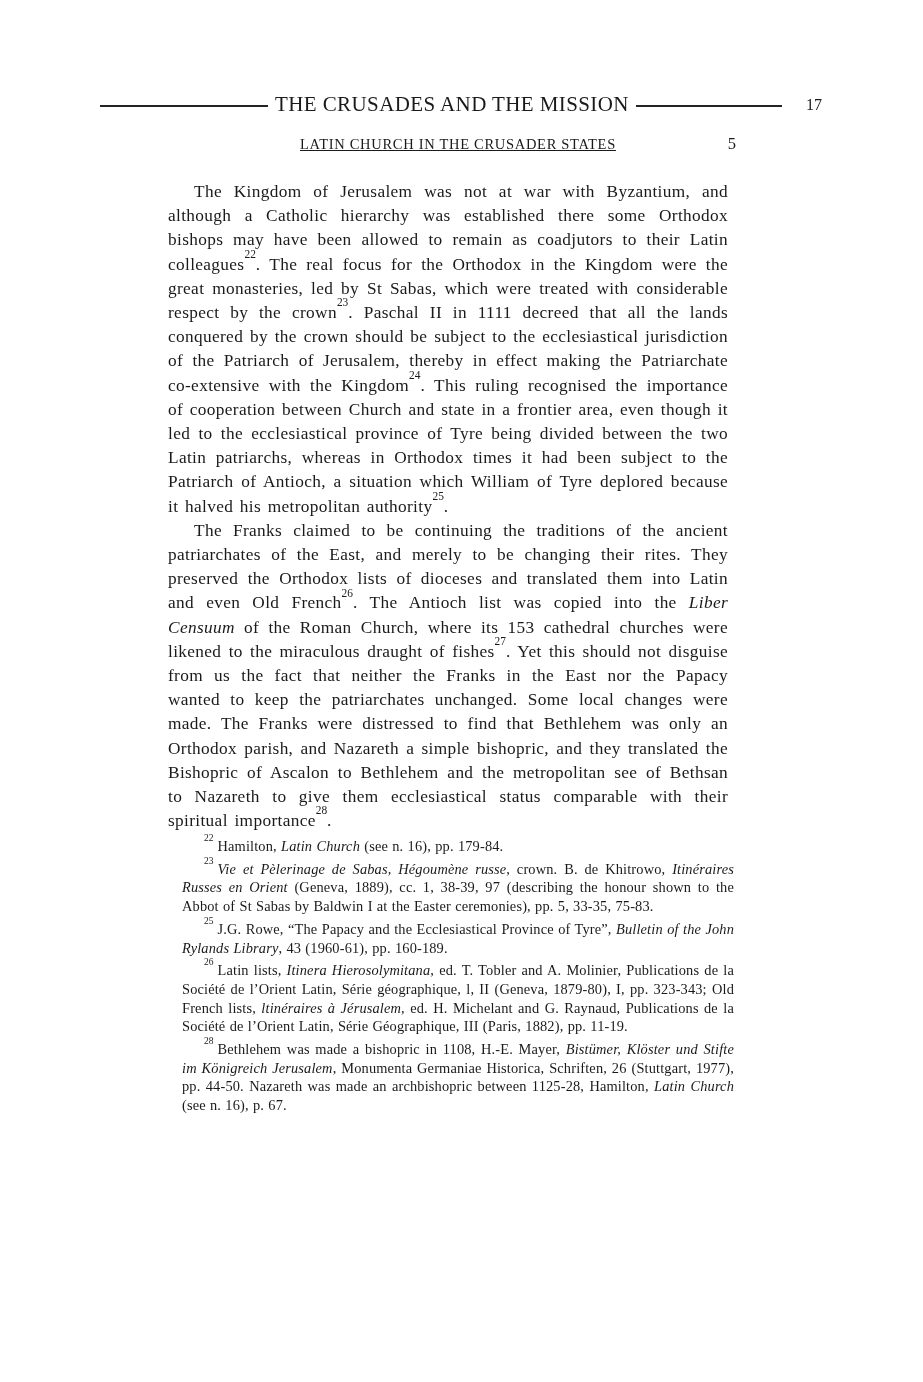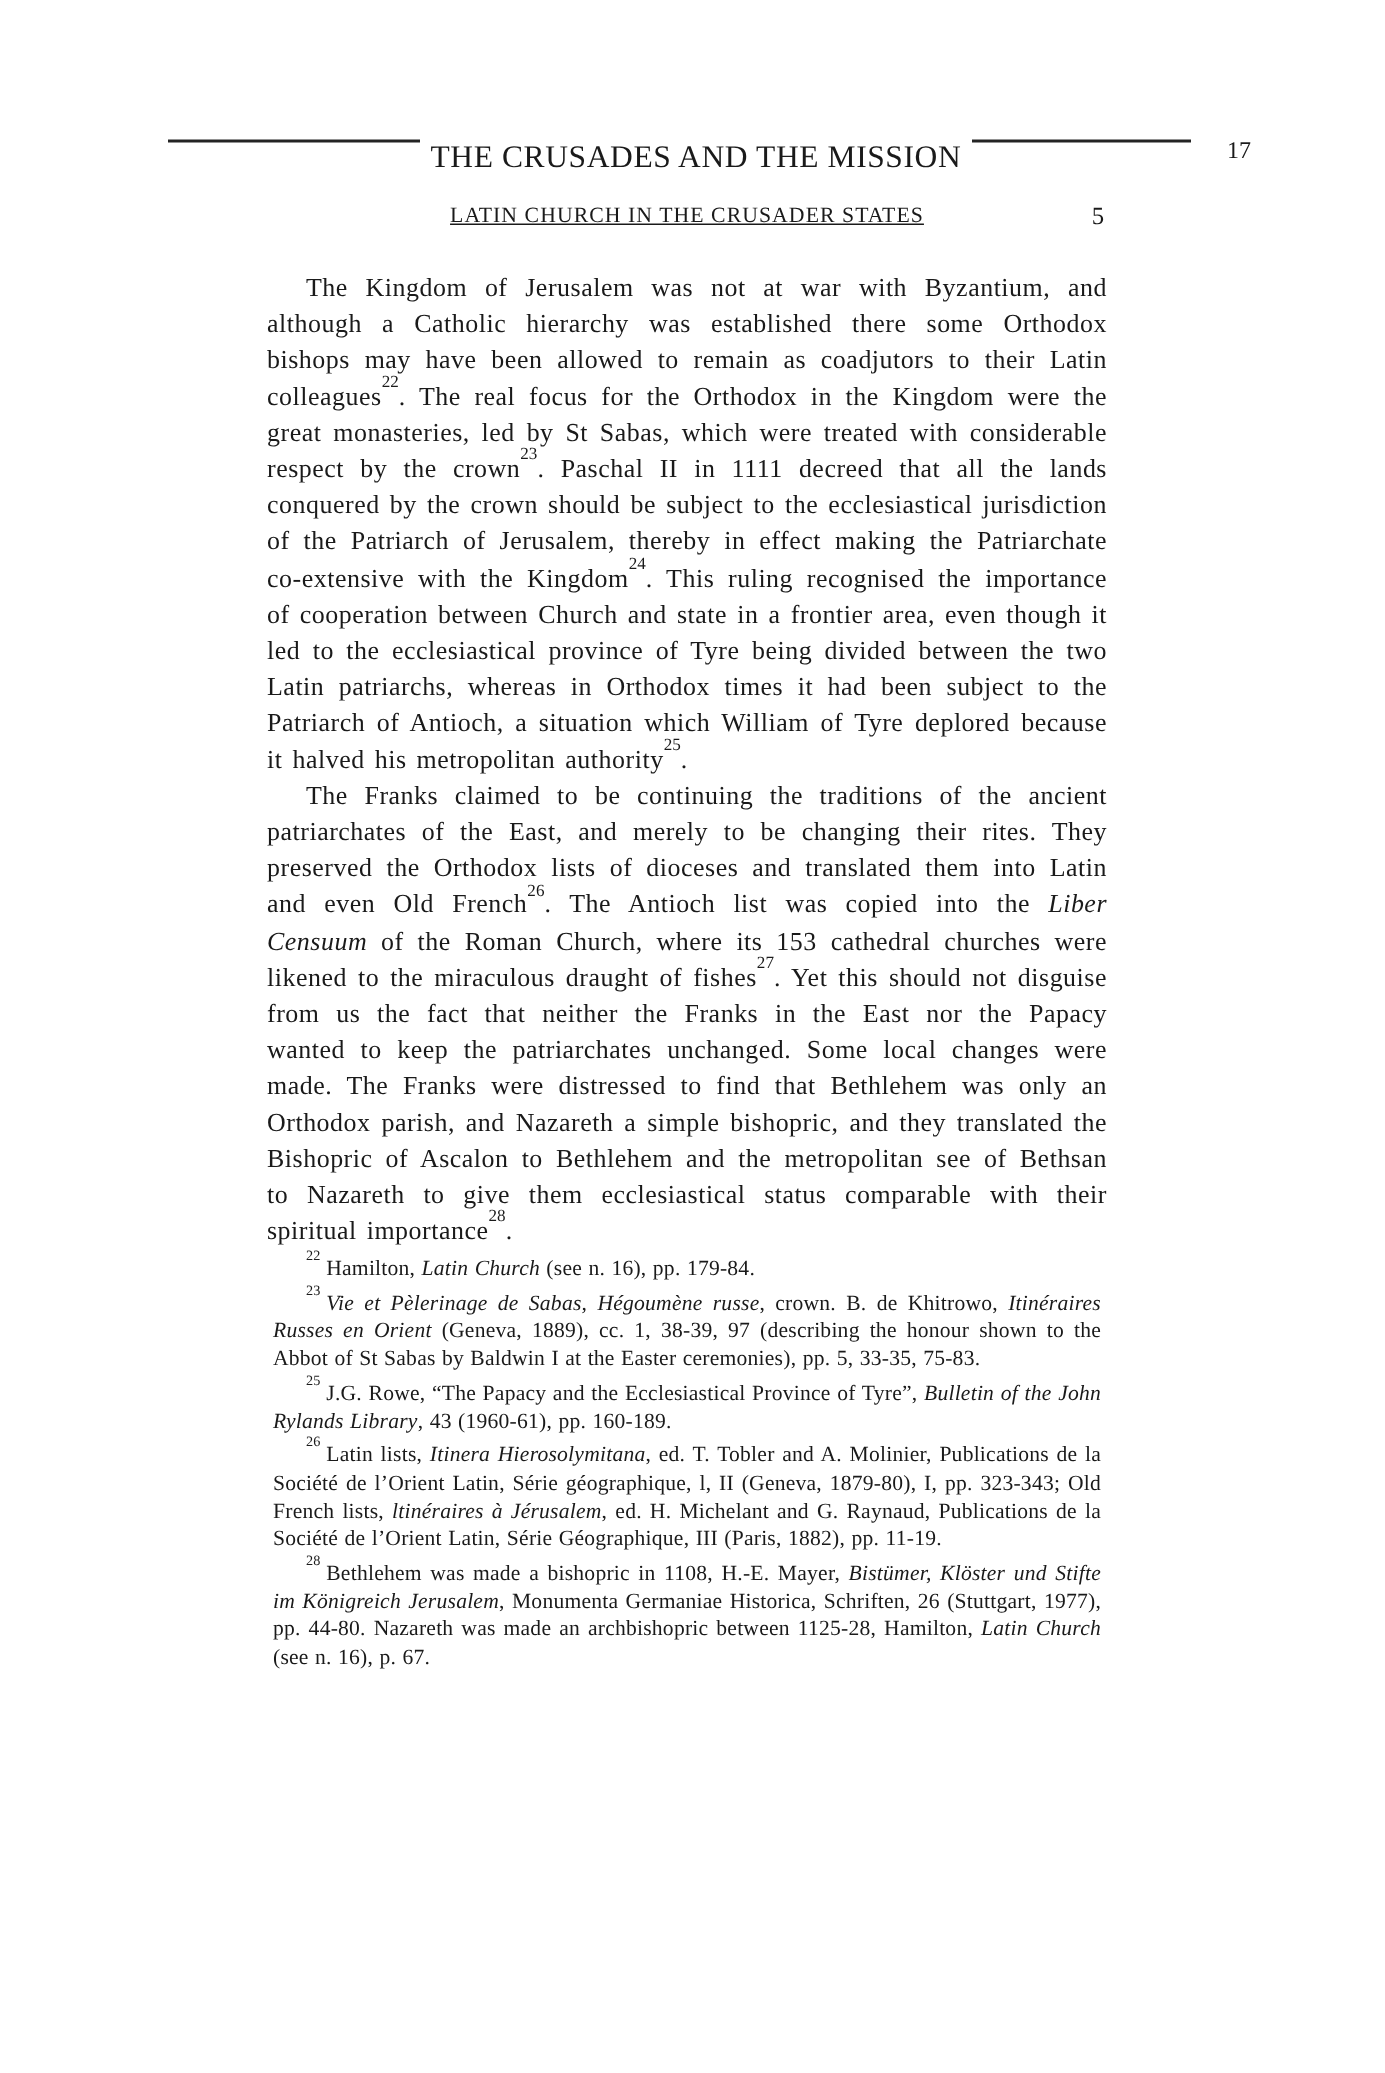--- a/index.html
+++ b/index.html
@@ -8,24 +8,24 @@
     width: 923px;
     height: 1382px;
     background: #ffffff;
     color: #1a1a1a;
     font-family: "Liberation Serif", "DejaVu Serif", serif;
     overflow: hidden;
   }
   .running-header {
     position: absolute;
     top: 92px;
-    left: 112px;
+    left: 100px;
     width: 722px;
     display: flex;
-    align-items: flex-start;
+    align-items: center;
     font-size: 21px;
     white-space: nowrap;
   }
   .rule { height: 0; border-top: 2px solid #242424; transform: translateY(1px); }
   .rule-left  { width: 168px; }
   .rule-right { width: 146px; }
   .rh-title { margin: 0 7px; letter-spacing: 0.4px; }
   .rh-page  { margin-left: auto; font-size: 16px; }
   .chapter-header {
     position: absolute;
@@ -40,21 +40,21 @@
   .ch-page {
     position: absolute;
     right: 2px;
     top: -2px;
     font-size: 16.5px;
     letter-spacing: 0;
   }
   .body-text {
     position: absolute;
     top: 180px;
-    left: 178px;
+    left: 168px;
     width: 560px;
     font-size: 17.3px;
     line-height: 24.2px;
     text-align: justify;
     letter-spacing: 0.35px;
     word-spacing: 2px;
   }
   .para { margin: 0; text-indent: 26px; }
   .footnotes {
     position: absolute;
@@ -91,16 +91,16 @@
   <div class="body-text">
     <p class="para"><span>The Kingdom of Jerusalem was not at war with Byzantium, and although a Catholic hierarchy was established there some Orthodox bishops may have been allowed to remain as coadjutors to their Latin colleagues</span><sup>22</sup><span>. The real focus for the Orthodox in the Kingdom were the great monasteries, led by St Sabas, which were treated with considerable respect by the crown</span><sup>23</sup><span>. Paschal II in 1111 decreed that all the lands conquered by the crown should be subject to the ecclesiastical jurisdiction of the Patriarch of Jerusalem, thereby in effect making the Patriarchate co-extensive with the Kingdom</span><sup>24</sup><span>. This ruling recognised the importance of cooperation between Church and state in a frontier area, even though it led to the ecclesiastical province of Tyre being divided between the two Latin patriarchs, whereas in Orthodox times it had been subject to the Patriarch of Antioch, a situation which William of Tyre deplored because it halved his metropolitan authority</span><sup>25</sup><span>.</span></p>
     <p class="para"><span>The Franks claimed to be continuing the traditions of the ancient patriarchates of the East, and merely to be changing their rites. They preserved the Orthodox lists of dioceses and translated them into Latin and even Old French</span><sup>26</sup><span>. The Antioch list was copied into the </span><i>Liber Censuum</i><span> of the Roman Church, where its 153 cathedral churches were likened to the miraculous draught of fishes</span><sup>27</sup><span>. Yet this should not disguise from us the fact that neither the Franks in the East nor the Papacy wanted to keep the patriarchates unchanged. Some local changes were made. The Franks were distressed to find that Bethlehem was only an Orthodox parish, and Nazareth a simple bishopric, and they translated the Bishopric of Ascalon to Bethlehem and the metropolitan see of Bethsan to Nazareth to give them ecclesiastical status comparable with their spiritual importance</span><sup>28</sup><span>.</span></p>
   </div>
 
   <div class="footnotes">
     <p class="footnote"><sup>22</sup><span>Hamilton, </span><i>Latin Church</i><span> (see n. 16), pp. 179-84.</span></p>
     <p class="footnote"><sup>23</sup><i>Vie et Pèlerinage de Sabas, Hégoumène russe</i><span>, crown. B. de Khitrowo, </span><i>Itinéraires Russes en Orient</i><span> (Geneva, 1889), cc. 1, 38-39, 97 (describing the honour shown to the Abbot of St Sabas by Baldwin I at the Easter ceremonies), pp. 5, 33-35, 75-83.</span></p>
     <p class="footnote"><sup>25</sup><span>J.G. Rowe, “The Papacy and the Ecclesiastical Province of Tyre”, </span><i>Bulletin of the John Rylands Library</i><span>, 43 (1960-61), pp. 160-189.</span></p>
     <p class="footnote"><sup>26</sup><span>Latin lists, </span><i>Itinera Hierosolymitana</i><span>, ed. T. Tobler and A. Molinier, Publications de la Société de l’Orient Latin, Série géographique, l, II (Geneva, 1879-80), I, pp. 323-343; Old French lists, </span><i>ltinéraires à Jérusalem</i><span>, ed. H. Michelant and G. Raynaud, Publications de la Société de l’Orient Latin, Série Géographique, III (Paris, 1882), pp. 11-19.</span></p>
-    <p class="footnote"><sup>28</sup><span>Bethlehem was made a bishopric in 1108, H.-E. Mayer, </span><i>Bistümer, Klöster und Stifte im Königreich Jerusalem</i><span>, Monumenta Germaniae Historica, Schriften, 26 (Stuttgart, 1977), pp. 44-80. Nazareth was made an archbishopric between 1125-28, Hamilton, </span><i>Latin Church</i><span> (see n. 16), p. 67.</span></p>
+    <p class="footnote"><sup>28</sup><span>Bethlehem was made a bishopric in 1108, H.-E. Mayer, </span><i>Bistümer, Klöster und Stifte im Königreich Jerusalem</i><span>, Monumenta Germaniae Historica, Schriften, 26 (Stuttgart, 1977), pp. 44-50. Nazareth was made an archbishopric between 1125-28, Hamilton, </span><i>Latin Church</i><span> (see n. 16), p. 67.</span></p>
   </div>
 
 </div>
 
 </body></html>

